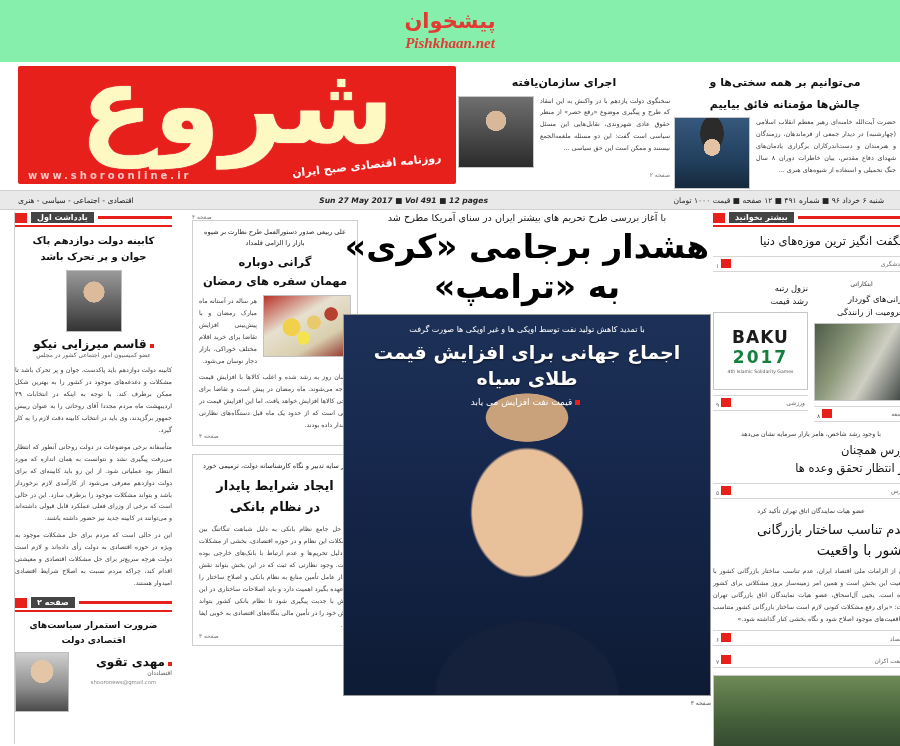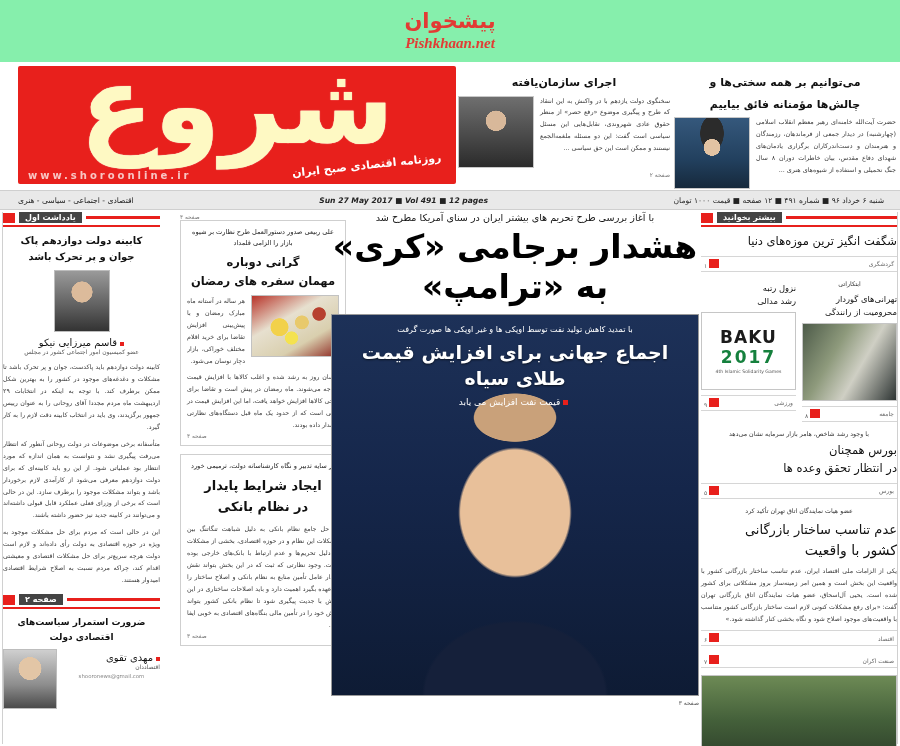--- a/index.html
+++ b/index.html
@@ -80,42 +80,42 @@
     background:#e9e9e9; border-top:1px solid #cfcfcf; border-bottom:1px solid #cfcfcf;
     display:flex; align-items:center; font-size:7.6px; color:#232323;
   }
   .datebar .seg { padding:0 10px; }
   .db-right { margin-right:6px; text-align:center; }
   .db-mid { flex:1; text-align:center; direction:ltr; font-weight:bold;font-style:italic; }
   .db-left { margin-left:8px; }
   .sq { display:inline-block; width:5px; height:5px; background:#e8201c; margin:0 3px; vertical-align:middle; }
 
   
-  .body-grid { position:absolute; left:0; top:212px; width:732px; height:534px; }
+  .body-grid { position:absolute; left:12px; top:212px; width:732px; height:534px; }
 
   .col { position:absolute; top:0; }
   .col-far-left { left:2px; width:158px; height:532px; border-left:1px solid #d0d0d0; }
   .col-left { left:163px; width:166px; height:532px;margin-left:17px; }
   .col-center { left:331px; width:368px; height:532px; }
   .col-right { left:701px; width:197px; height:532px; border-right:1px solid #d0d0d0; }
 
   
   .seclabel {
     display:flex; align-items:center; gap:4px; justify-content:flex-end;
     border-bottom:2px solid #e8201c; padding-bottom:2px; margin-bottom:6px;
   }
   .seclabel .lbl { font-size:8px; font-weight:bold; color:#fff; background:#444; padding:1px 6px; }
   .seclabel .ico { width:12px; height:10px; background:#e8201c; }
   .seclabel .rule { flex:1; height:3px; background:#e8201c; }
 
   .col-head { font-size:11.5px; font-weight:bold; line-height:1.6; text-align:center; color:#111; }
   .col-head.sm { font-size:10px; }
   .kicker { font-size:6.6px; color:#222; text-align:center; line-height:1.7; margin-bottom:4px; }
   .para { font-size:6.3px; line-height:1.9; color:#3a3a3a; text-align:justify; }
-  .byline { font-size:10px; font-weight:normal; color:#111; text-align:center; margin-top:3px; }
+  .byline { font-size:12px; font-weight:bold; color:#111; text-align:center; margin-top:3px; }
   .byline .dot { display:inline-block; width:4px; height:4px; background:#e8201c; margin-left:3px; }
   .role { font-size:6px; color:#555; text-align:center; }
   .mailline { font-size:5.4px; color:#888; text-align:center; direction:ltr; margin-top:3px; }
   .pagetag { font-size:5.8px; color:#777; text-align:left; margin-top:2px; }
 
   .mugshot { width:56px; height:62px; margin:5px auto; border:1px solid #bdbdbd;
     background: radial-gradient(circle at 50% 35%, #dcbb9b 0 22%, transparent 22.5%),
                 linear-gradient(#9a9a9a, #5e5e5e 60%, #333); }
   .mug-right { width:54px; height:60px; float:left; margin:0 6px 2px 0; border:1px solid #bdbdbd;
     background: radial-gradient(circle at 50% 32%, #e3c6a6 0 24%, transparent 24.5%),
@@ -333,21 +333,21 @@
             <span>
               <span class="redchip"></span>
               <span>۸</span>
             </span>
           </div>
         </div>
 
         <div>
           <div class="r-kicker"></div>
           <div class="r-head">نزول رتبه</div>
-          <div class="r-head" style="margin-bottom:4px">رشد مدالی</div>
+          <div class="r-head" style="margin-bottom:4px">رشد قیمت</div>
           <div class="img-baku">
             <div class="baku-t1">BAKU</div>
             <div class="baku-t2">2017</div>
             <div class="baku-t3">4th Islamic Solidarity Games</div>
           </div>
           <div class="r-foot">
             <span>ورزشی</span>
             <span>
               <span class="redchip"></span>
               <span>۹</span>

